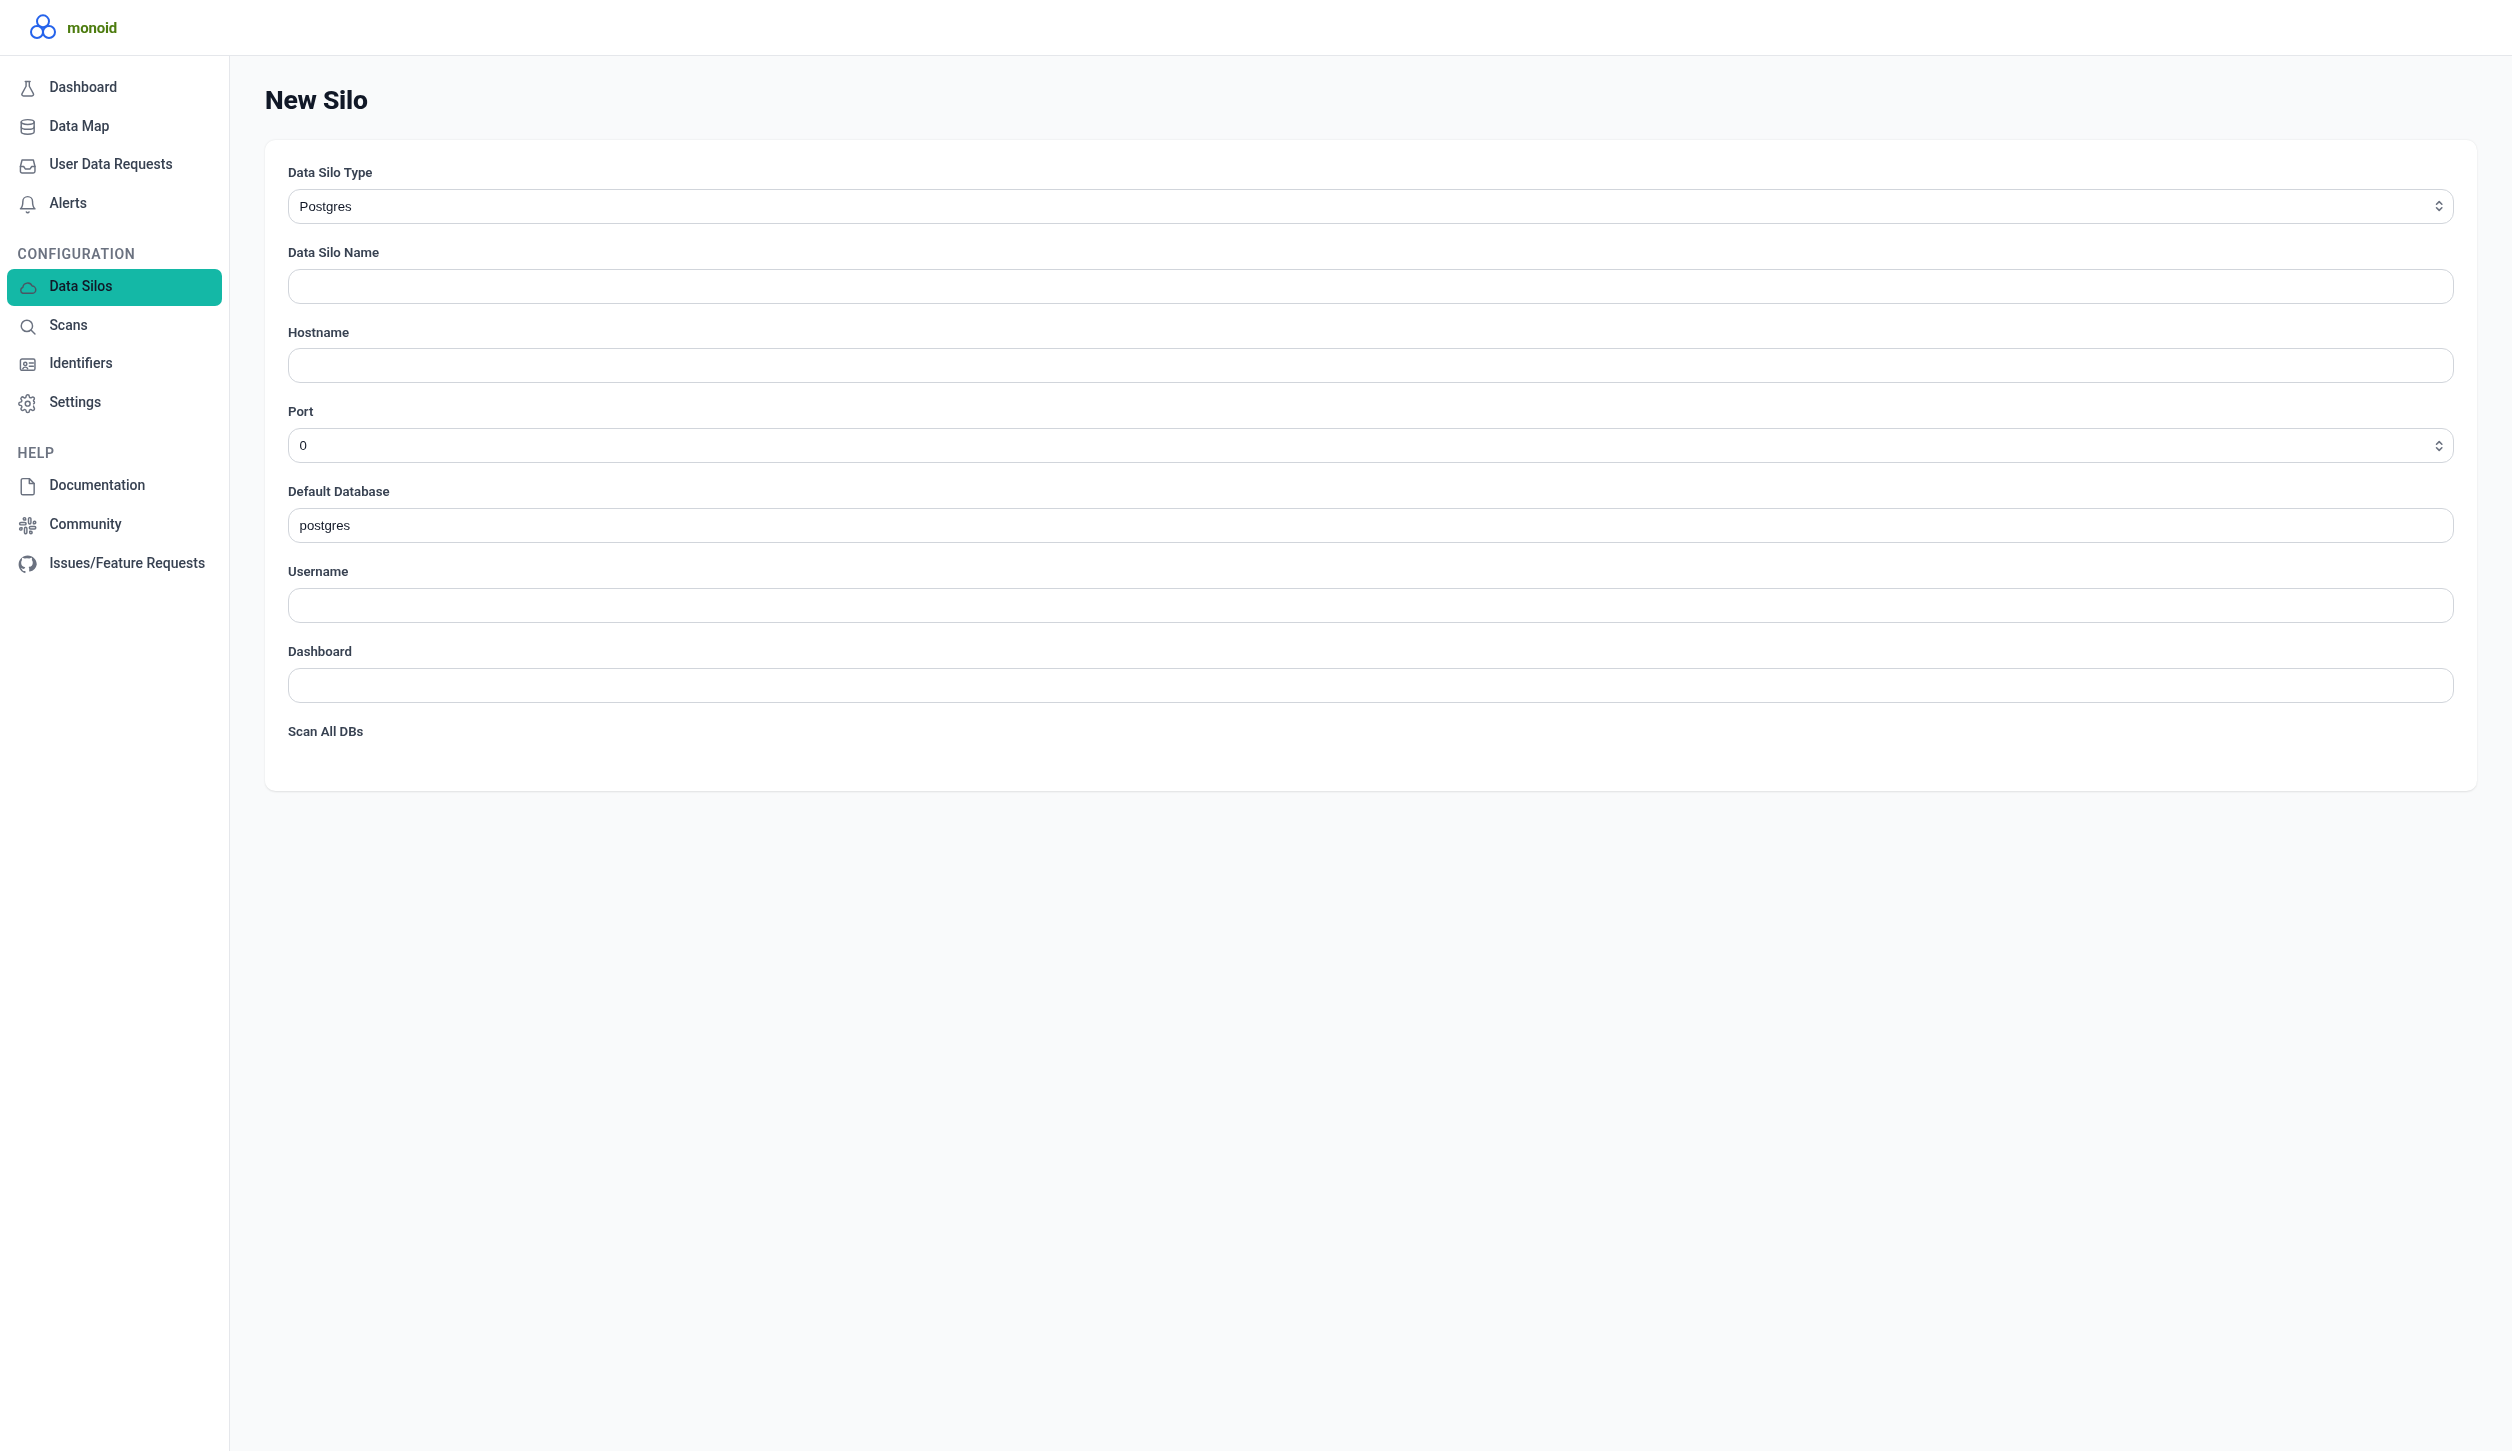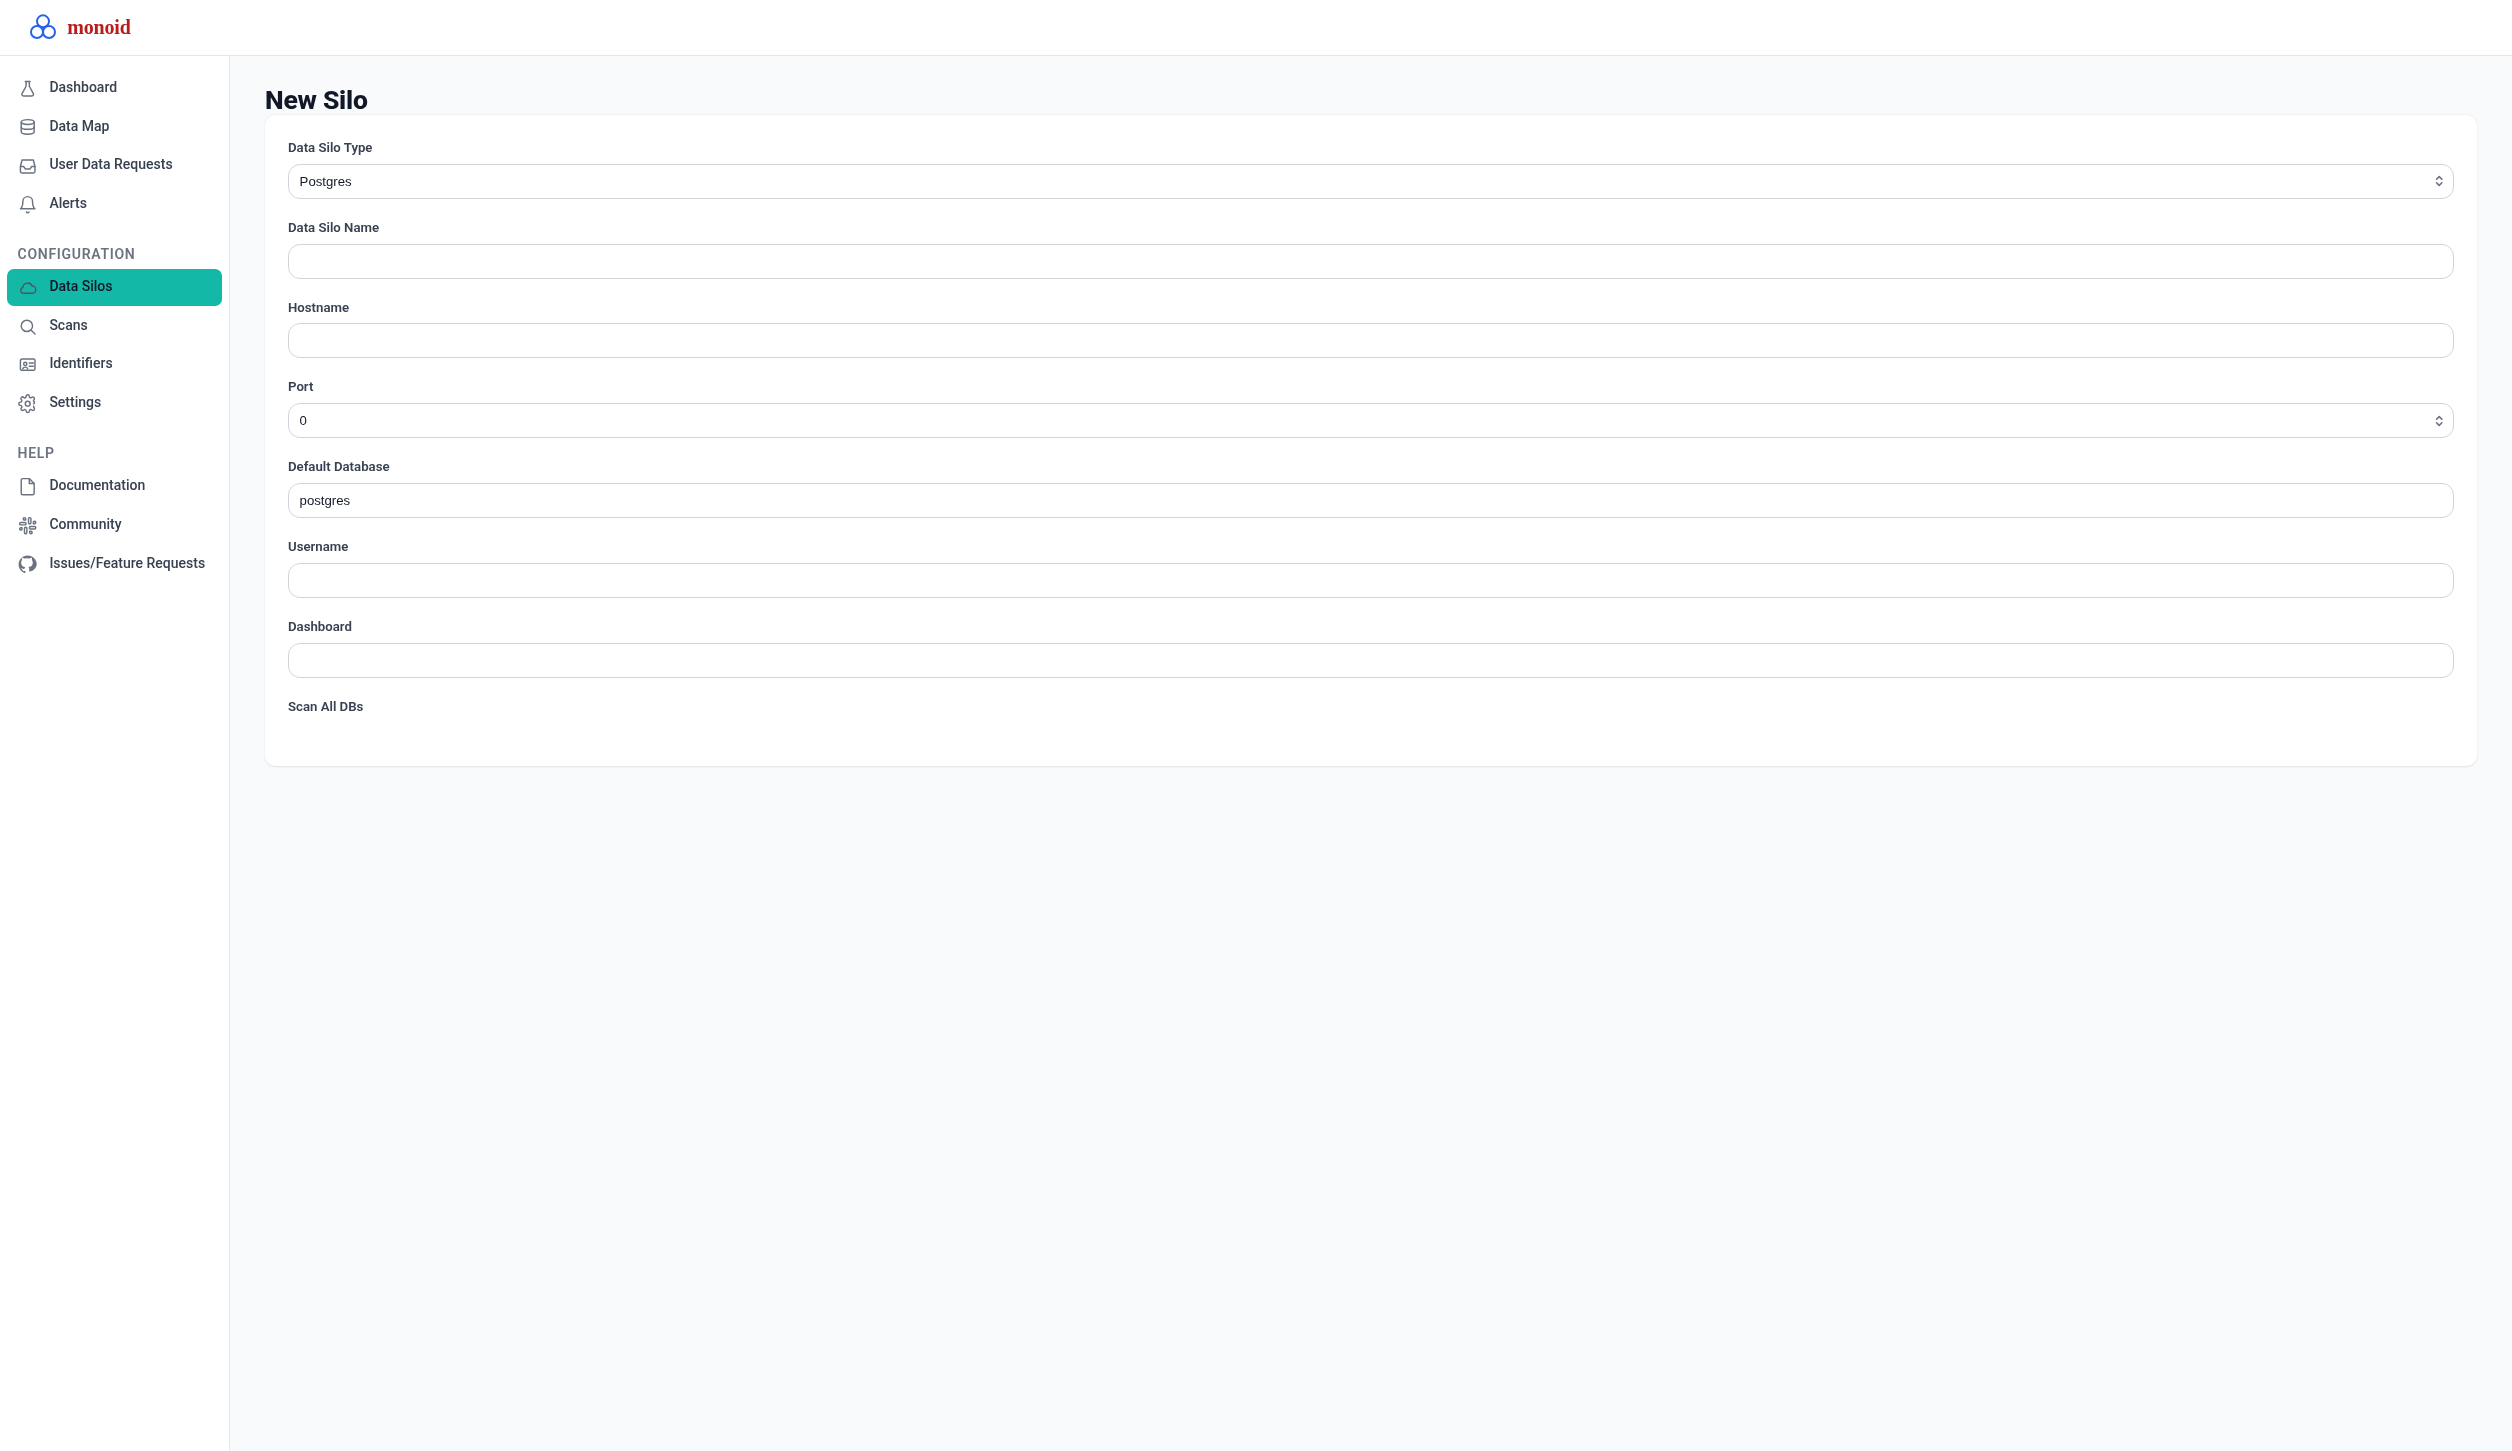--- a/index.html
+++ b/index.html
@@ -18,25 +18,24 @@
     .logo-wrap {
       display: flex;
       align-items: center;
       gap: 8.8px;
     }
     .logo-mark {
       width: 32px;
       height: 32px;
     }
     .logo-text {
-      font-size: 20px;
+      font-size: 15px;
       font-weight: 700;
-      color: #b91c1c;
+      color: #4d7c0f;
       letter-spacing: -0.01em;
-      font-family: Liberation Serif, serif;
     }
     .layout {
       display: flex;
       height: calc(100vh - 56px);
       min-height: 660px;
     }
     .sidebar {
       width: 230px;
       border-right: 0.9px solid #e5e7eb;
       background: #ffffff;
@@ -77,20 +76,21 @@
     .main {
       flex: 1;
       background: #f9fafb;
       padding: 28px 35px;
       overflow-y: auto;
     }
     .page-title {
       font-size: 26.5px;
       font-weight: 800;
       color: #111827;
+      margin-bottom: 25px;
       letter-spacing: -0.01em;
     }
     .card {
       background: #ffffff;
       border-radius: 10.6px;
       box-shadow: 0 0.9px 2.6px rgba(0,0,0,0.05), 0 0.9px 1.8px rgba(0,0,0,0.06);
       padding: 25px 23px 35px;
     }
     .form-group { margin-bottom: 21px; }
     .form-label {

